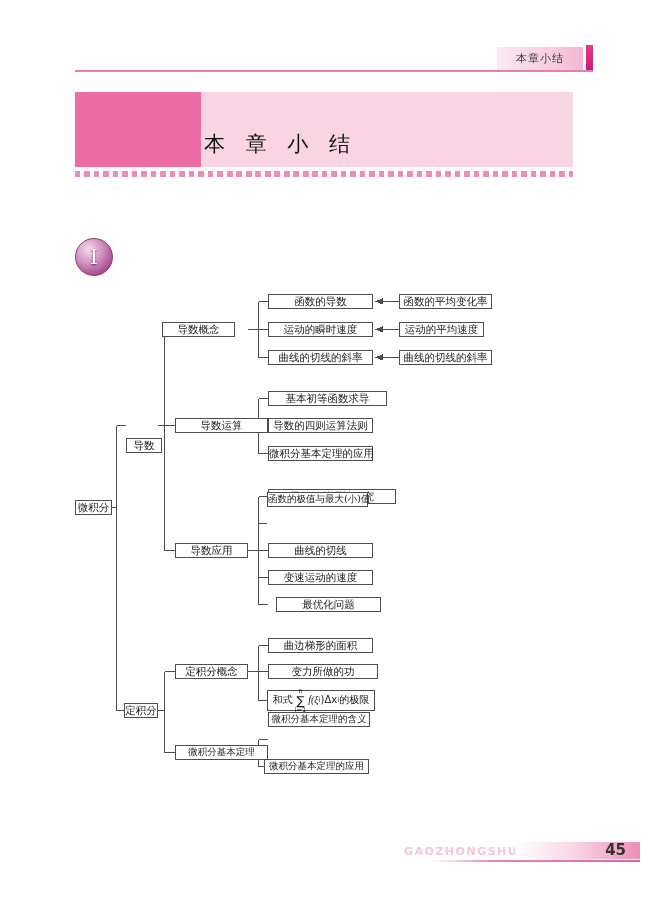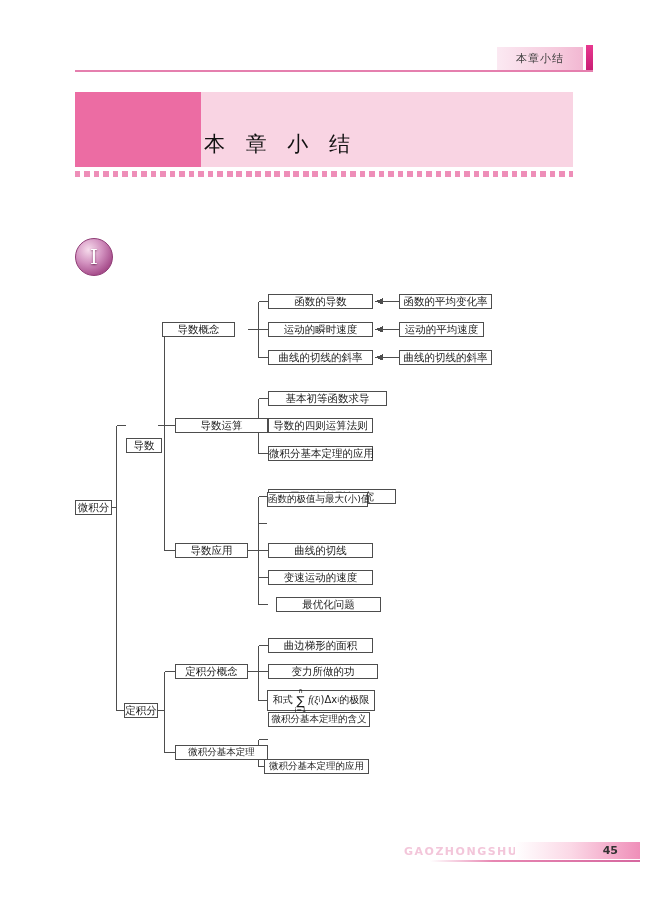--- a/index.html
+++ b/index.html
@@ -45,21 +45,21 @@
   .sig .ssup,.sig .ssub{font-size:6.5px;line-height:1;}
   .sig .ssym{font-size:12px;line-height:1;}
   .it{font-style:italic;font-family:Liberation Serif, serif;}
   .nd sub{font-size:7px;line-height:1;}
 
   
   .footer-brand{position:absolute;left:404px;top:845px;font-size:11px;font-weight:bold;
     color:#f3c6da;letter-spacing:1.5px;}
   .footer-bar{position:absolute;left:515px;top:842px;width:125px;height:17px;
     background:linear-gradient(90deg,#ffffff 0%,#fbd8e6 45%,#ef8fb9 100%);
-    text-align:right;font-size:11px;font-weight:bold;color:#333;line-height:17px;padding-right:22px;
+    text-align:right;font-size:15px;font-weight:bold;color:#333;line-height:17px;padding-right:14px;
     box-sizing:border-box;}
   .footer-line{position:absolute;left:430px;top:860px;width:210px;height:2px;
     background:linear-gradient(90deg,rgba(214,103,159,0) 0%,#e787b2 30%,#d6679f 100%);}
 </style>
 </head>
 <body>
 
 <div class="page">
 
   <div class="corner-label">本章小结</div>

